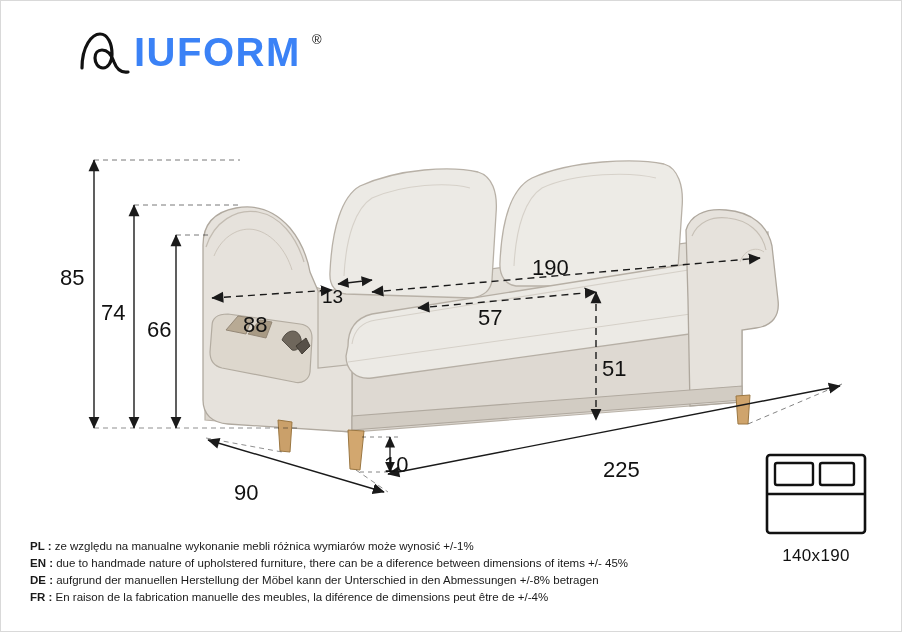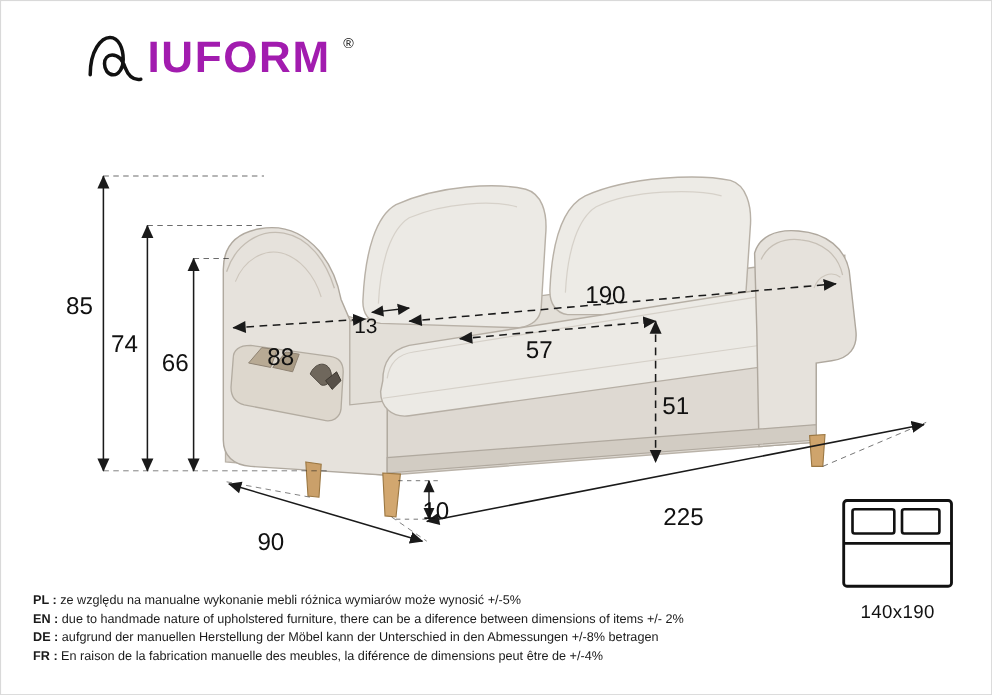--- a/index.html
+++ b/index.html
@@ -36,21 +36,21 @@
     width: 260px;
     height: 52px;
   }
   #logo .logo-text {
     position: absolute;
     left: 56px;
     top: 2px;
     font-size: 40px;
     font-weight: bold;
     letter-spacing: 1.5px;
-    color: #a21caf;
+    color: #3b82f6;
     font-family: "Liberation Sans", sans-serif;
   }
   #logo .logo-reg {
     position: absolute;
     left: 234px;
     top: 4px;
     font-size: 13px;
     color: #111111;
   }
   
@@ -215,25 +215,25 @@
       <rect x="11" y="11" width="38" height="22" rx="2" fill="none" stroke="#111111" stroke-width="2.4"></rect>
       <rect x="56" y="11" width="34" height="22" rx="2" fill="none" stroke="#111111" stroke-width="2.4"></rect>
       <path d="M3 42 L101 42" stroke="#111111" stroke-width="2.4"></path>
     </svg>
     <div id="bed-label">140x190</div>
   </div>
 
   <div id="legend">
     <div class="row">
       <span class="lang">PL :</span>
-      <span>ze względu na manualne wykonanie mebli różnica wymiarów może wynosić +/-5%</span>
+      <span>ze względu na manualne wykonanie mebli różnica wymiarów może wynosić +/-1%</span>
     </div>
     <div class="row">
       <span class="lang">EN :</span>
-      <span>due to handmade nature of upholstered furniture, there can be a diference between dimensions of items +/- 2%</span>
+      <span>due to handmade nature of upholstered furniture, there can be a diference between dimensions of items +/- 45%</span>
     </div>
     <div class="row">
       <span class="lang">DE :</span>
       <span>aufgrund der manuellen Herstellung der Möbel kann der Unterschied in den Abmessungen +/-8% betragen</span>
     </div>
     <div class="row">
       <span class="lang">FR :</span>
       <span>En raison de la fabrication manuelle des meubles, la diférence de dimensions peut être de +/-4%</span>
     </div>
   </div>

